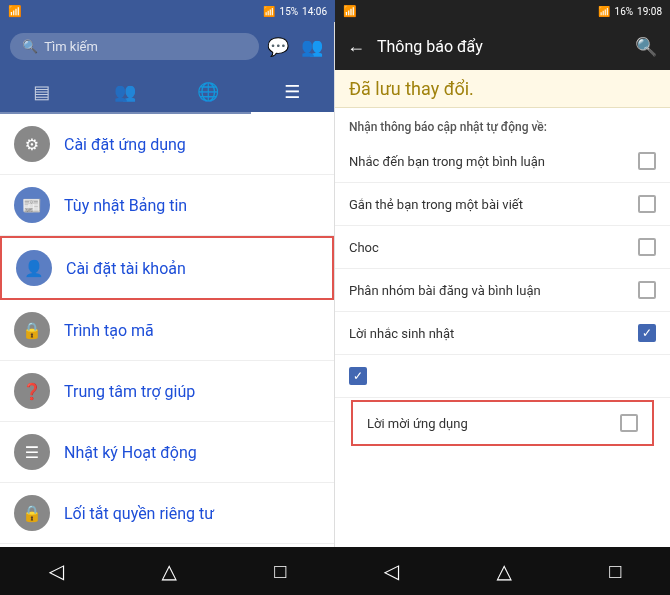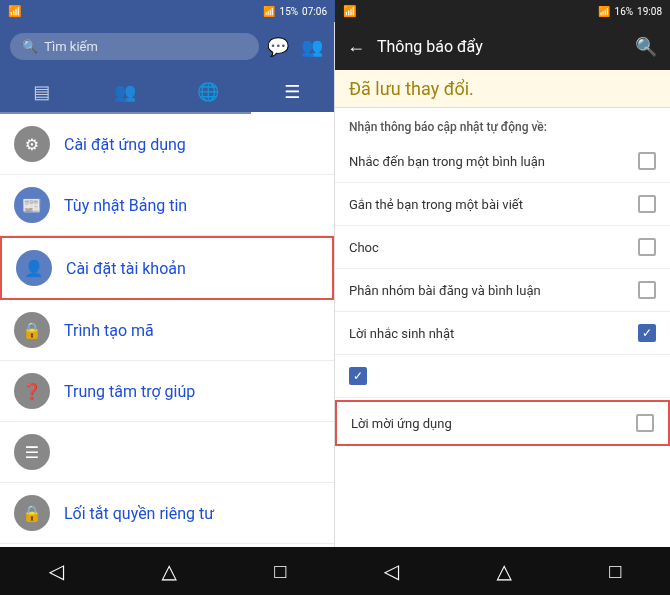--- a/index.html
+++ b/index.html
@@ -258,33 +258,33 @@
       border-color: #4267b2;
     }
     .checkbox.checked::after {
       content: '✓';
       color: #fff;
       font-size: 12px;
     }
 
     .notification-item.highlighted {
       border: 2px solid #e0544e;
-      margin: 2px 0;
+      margin: 2px 16px;
     }
   </style>
 </head>
 <body>
 
 <div class="status-bars-row">
   <div class="status-bar status-bar-left">
     <span>📶</span>
     <span class="status-icons">
       <span>📶</span>
       <span>15%</span>
-      <span>07:06</span>
+      <span>14:06</span>
     </span>
   </div>
   <div class="status-bar status-bar-right">
     <span>📶</span>
     <span class="status-icons">
       <span>📶</span>
       <span>16%</span>
       <span>19:08</span>
     </span>
   </div>
@@ -328,20 +328,21 @@
       <div class="menu-item">
         <div class="menu-icon gray">🔒</div>
         <span class="menu-label">Trình tạo mã</span>
       </div>
       <div class="menu-item">
         <div class="menu-icon gray">❓</div>
         <span class="menu-label">Trung tâm trợ giúp</span>
       </div>
       <div class="menu-item">
         <div class="menu-icon gray">☰</div>
+        <span class="menu-label">Nhật ký Hoạt động</span>
       </div>
       <div class="menu-item">
         <div class="menu-icon gray">🔒</div>
         <span class="menu-label">Lối tắt quyền riêng tư</span>
       </div>
       <div class="menu-item">
         
         
       </div>
 

